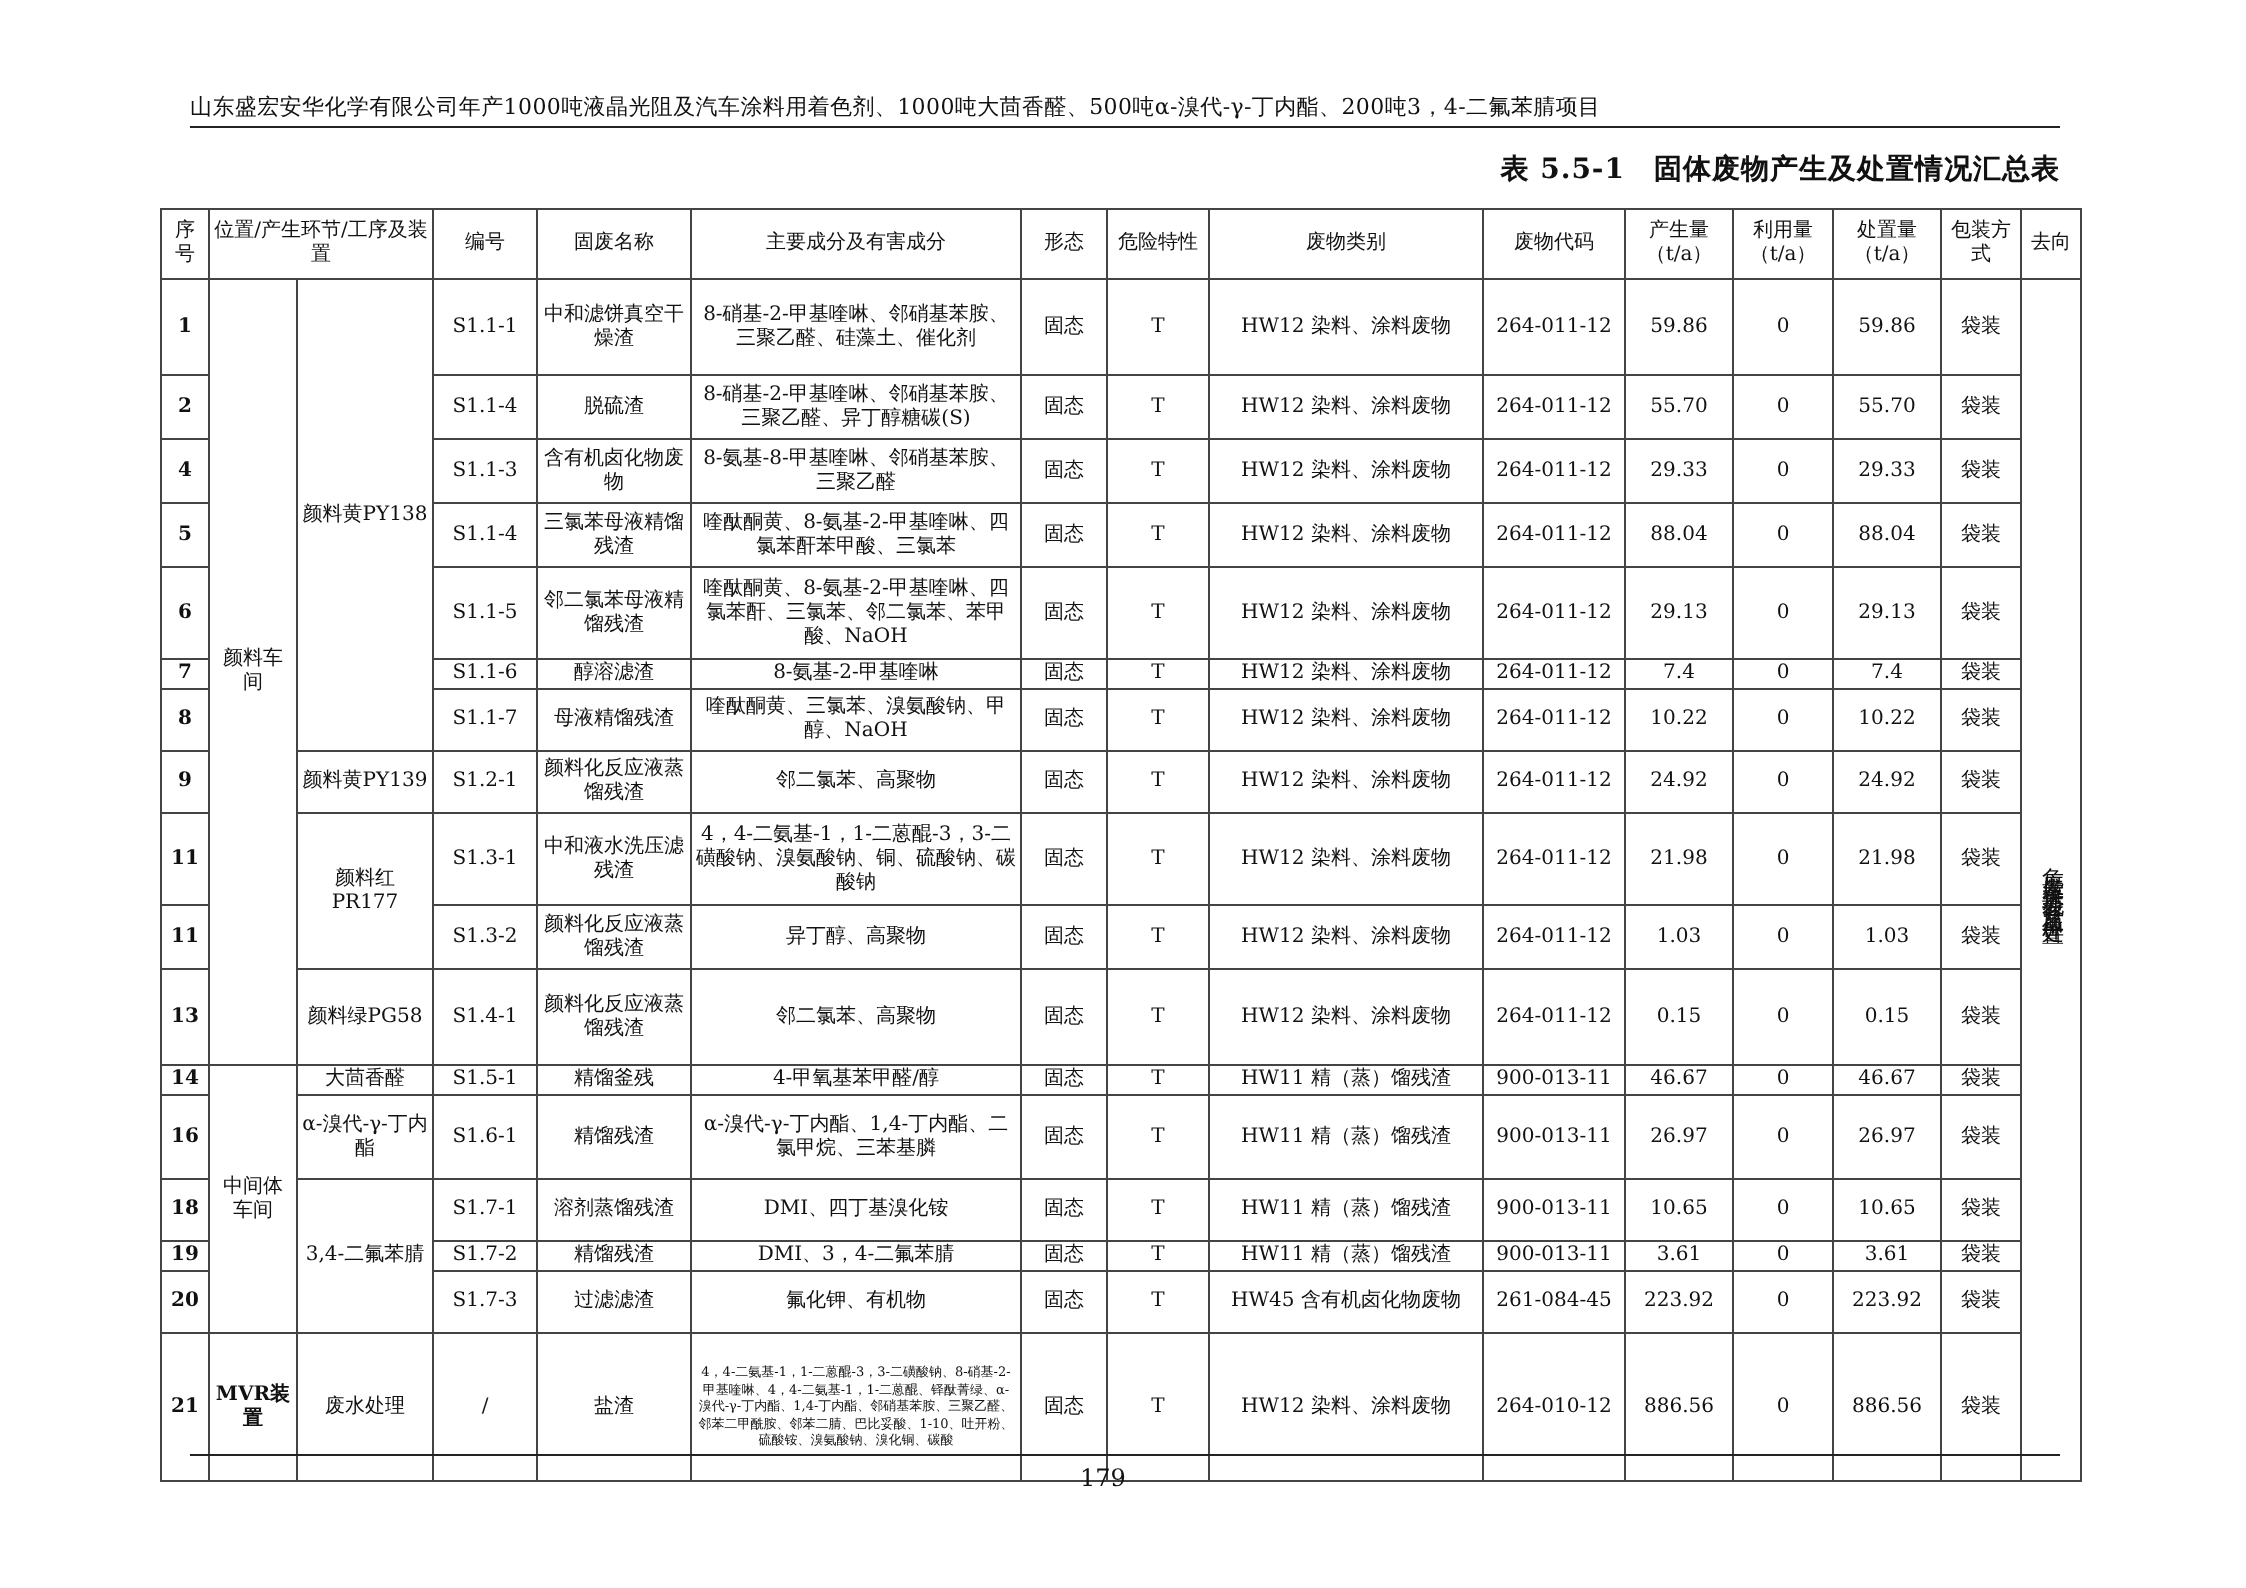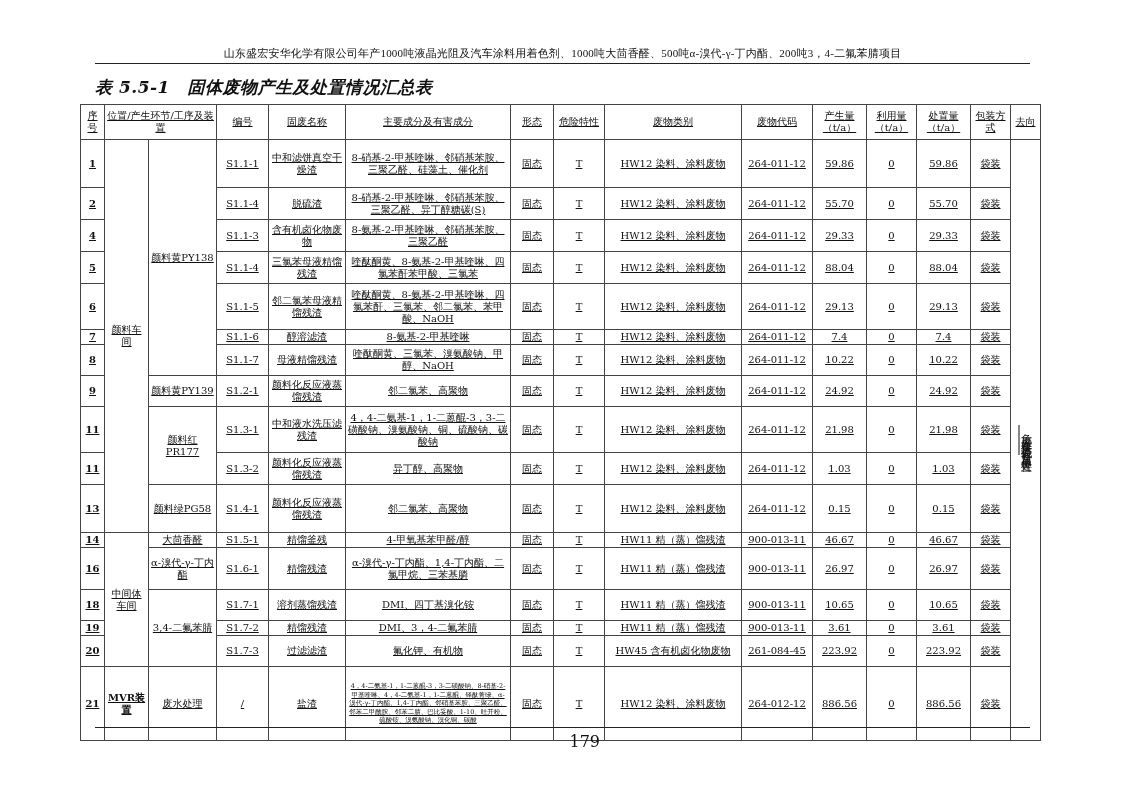--- a/index.html
+++ b/index.html
@@ -1,33 +1,33 @@
 <!DOCTYPE html>
 <html><head>
 <meta charset="utf-8">
 <style>
   html, body { margin: 0; padding: 0; background: #ffffff; }
   body { width: 1123px; height: 794px; position: relative; overflow: hidden;
          font-family: "DejaVu Serif", "Liberation Serif", serif; color: #111; }
-  .running-header { position: absolute; left: 95px; top: 46px; width: 935px; text-align: center;
-         font-size: 11px; letter-spacing: 0.2px; white-space: nowrap; font-family: Liberation Serif, serif; }
+  .running-header { position: absolute; left: 95px; top: 46px; width: 935px; 
+         font-size: 11px; letter-spacing: 0.2px; white-space: nowrap; }
   .header-rule { position: absolute; left: 95px; top: 63px; width: 935px; height: 0; border-top: 1.3px solid #222; }
-  .table-title { position: absolute; left: 95px; top: 76px; width: 935px; text-align: left;
-         font-size: 17px; font-weight: bold; letter-spacing: 0.5px; font-style: italic; }
+  .table-title { position: absolute; left: 95px; top: 76px; width: 935px; text-align: right;
+         font-size: 14px; font-weight: bold; letter-spacing: 0.5px; }
   .table-wrap { position: absolute; left: 80px; top: 104px; width: 960px; }
-  table { border-collapse: collapse; table-layout: fixed; width: 960px; font-size: 10px; text-decoration: underline; }
+  table { border-collapse: collapse; table-layout: fixed; width: 960px; font-size: 10px; }
   td, th { border: 1px solid #444; padding: 0 2px; text-align: center; vertical-align: middle;
            line-height: 12px; font-weight: normal; overflow: hidden; }
   th { height: 34px; }
   td.num { font-weight: bold; }
   td.comp { font-size: 10px; line-height: 12px; }
   td.tiny { font-size: 6.5px; line-height: 8.5px; padding: 1px 3px; }
   td.dest { writing-mode: vertical-rl; text-orientation: upright; letter-spacing: 2px; font-size: 11px; }
   .footer-rule { position: absolute; left: 95px; top: 727px; width: 935px; height: 0; border-top: 1px solid #222; }
-  .page-number { position: absolute; left: 540px; top: 732px; width: 60px; text-align: right; font-size: 16px; }
+  .page-number { position: absolute; left: 540px; top: 732px; width: 60px; text-align: left; font-size: 12px; }
 </style>
 </head>
 <body>
 
 <div class="running-header">山东盛宏安华化学有限公司年产1000吨液晶光阻及汽车涂料用着色剂、1000吨大茴香醛、500吨α-溴代-γ-丁内酯、200吨3，4-二氟苯腈项目</div>
 <div class="header-rule"></div>
 <div class="table-title">表 5.5-1　固体废物产生及处置情况汇总表</div>
 
 <div class="table-wrap">
 <table>
@@ -98,21 +98,21 @@
       <td>55.70</td>
       <td>0</td>
       <td>55.70</td>
       <td>袋装</td>
     </tr>
 
     <tr style="height:32px">
       <td class="num">4</td>
       <td>S1.1-3</td>
       <td>含有机卤化物废物</td>
-      <td class="comp">8-氨基-2-甲基喹啉、邻硝基苯胺、三聚乙醛</td>
+      <td class="comp">8-氨基-8-甲基喹啉、邻硝基苯胺、三聚乙醛</td>
       <td>固态</td>
       <td>T</td>
       <td>HW12 染料、涂料废物</td>
       <td>264-011-12</td>
       <td>29.33</td>
       <td>0</td>
       <td>29.33</td>
       <td>袋装</td>
     </tr>
 
@@ -321,21 +321,21 @@
     <tr style="height:74px">
       <td class="num">21</td>
       <td style="font-weight:bold">MVR装置</td>
       <td>废水处理</td>
       <td>/</td>
       <td>盐渣</td>
       <td class="tiny">4，4-二氨基-1，1-二蒽醌-3，3-二磺酸钠、8-硝基-2-甲基喹啉、4，4-二氨基-1，1-二蒽醌、铎酞菁绿、α-溴代-γ-丁内酯、1,4-丁内酯、邻硝基苯胺、三聚乙醛、邻苯二甲酰胺、邻苯二腈、巴比妥酸、1-10、吐开粉、硫酸铵、溴氨酸钠、溴化铜、碳酸</td>
       <td>固态</td>
       <td>T</td>
       <td>HW12 染料、涂料废物</td>
-      <td>264-012-12</td>
+      <td>264-010-12</td>
       <td>886.56</td>
       <td>0</td>
       <td>886.56</td>
       <td>袋装</td>
     </tr>
   </tbody>
 </table>
 </div>
 
 <div class="footer-rule"></div>

